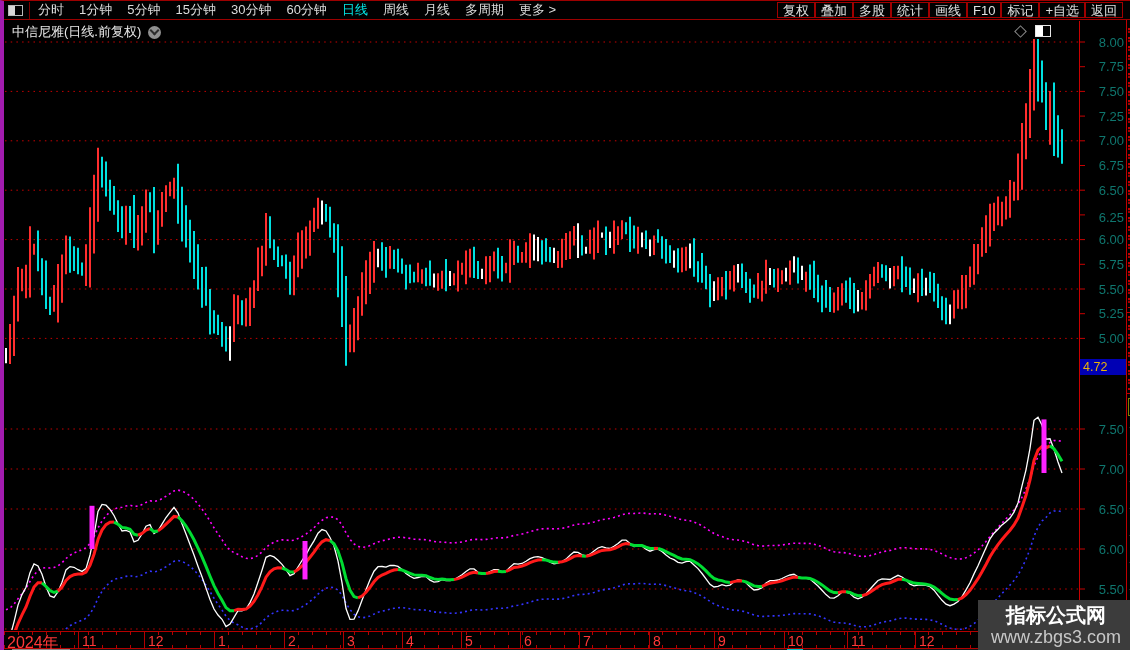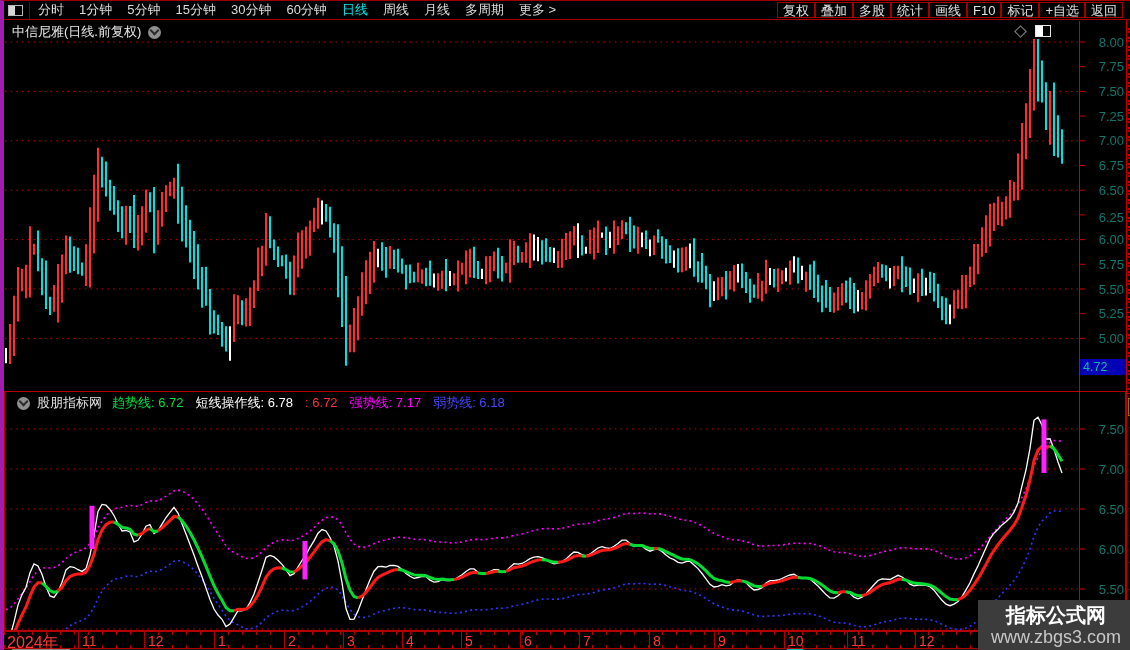--- a/index.html
+++ b/index.html
@@ -26,21 +26,21 @@
   .diamond{width:9px;height:9px;border:1.5px solid #8a8a8a;transform:rotate(45deg);cursor:pointer;}
   .split-icon{width:16px;height:12px;border:1px solid #e6e6e6;display:flex;cursor:pointer;}
   .split-icon span{width:7px;height:10px;background:#fff;}
   .lower-panel{position:absolute;left:0;top:390px;width:1122px;height:240px;border:1px solid #b40000;z-index:1;}
   .readouts{position:absolute;left:5px;top:2px;display:flex;align-items:center;font-size:13px;z-index:4;white-space:nowrap;}
   .readouts .src{color:#e0e0e0;margin:0 10px 0 7px;}
   .readout{margin-right:12px;}
   
   #chart-svg{position:absolute;left:0;top:0;z-index:2;pointer-events:none;}
   .ylab{position:absolute;width:42px;text-align:right;font-size:13px;color:#0f766e;z-index:3;}
-  .lastprice{position:absolute;left:1076px;top:358px;width:46px;height:16px;background:#0000b4;color:#14b8a6;
+  .lastprice{position:absolute;left:1076px;top:358px;width:46px;height:16px;background:#0000b4;color:#eab308;
              font-size:12.5px;line-height:16px;padding-left:3px;z-index:4;}
   .xaxis{position:absolute;left:0;top:630px;width:1122px;height:18px;background:#000;
          border-top:1px solid #b40000;border-bottom:1px solid #b40000;z-index:3;}
   .tickrow{position:absolute;left:0;right:0;height:3px;background:repeating-linear-gradient(90deg,#b40000 0 1px,transparent 1px 14px);}
   .tick-top{top:0;} .tick-bot{bottom:0;}
   .mdiv{position:absolute;top:0;height:16px;width:1px;background:#b40000;}
   .mlab{position:absolute;top:1px;font-size:14px;color:#ff3838;z-index:2;}
   .yearlab{position:absolute;left:3px;top:1px;font-size:16px;color:#ff3838;z-index:2;}
   .sliver{position:absolute;left:0;top:648px;width:1130px;height:2px;background:#141414;z-index:3;}
   .sliver i{position:absolute;height:2px;display:block;}
@@ -98,27 +98,20 @@
       <span class="chev-circle"></span>
     </div>
     <div class="corner-icons">
       <span class="diamond"></span>
       <span class="split-icon">
           <span></span>
         </span>
     </div>
   </div>
 
-  <div class="lower-panel">
-    <div class="readouts">
-      <span class="chev-circle"></span>
-      <span class="src">股朋指标网</span>
-      <span id="readouts"><span class="readout" style="color: rgb(0, 226, 60);">趋势线: 6.72</span><span class="readout" style="color: rgb(255, 255, 255);">短线操作线: 6.78</span><span class="readout" style="color: rgb(255, 50, 50);">: 6.72</span><span class="readout" style="color: rgb(255, 0, 255);">强势线: 7.17</span><span class="readout" style="color: rgb(71, 71, 255);">弱势线: 6.18</span></span>
-    </div>
-  </div>
 
   <svg id="chart-svg" width="1130" height="650">
       <defs>
         <clipPath id="mclip">
           <rect x="1" y="21" width="1073" height="368"></rect>
         </clipPath>
         <clipPath id="lclip">
           <rect x="1" y="409" width="1073" height="220"></rect>
         </clipPath>
       </defs>

